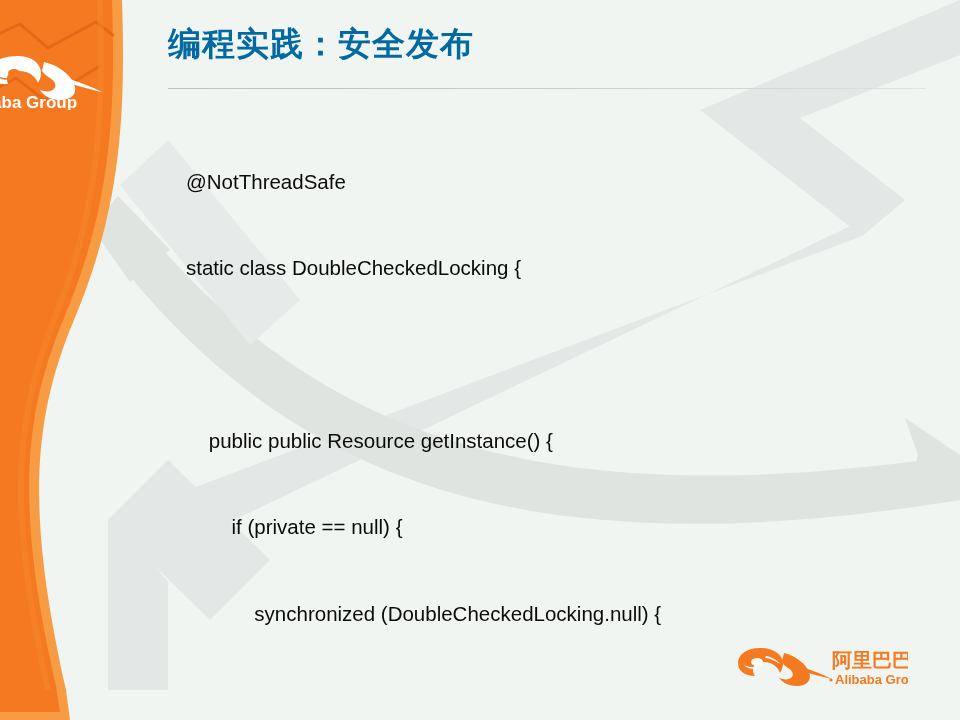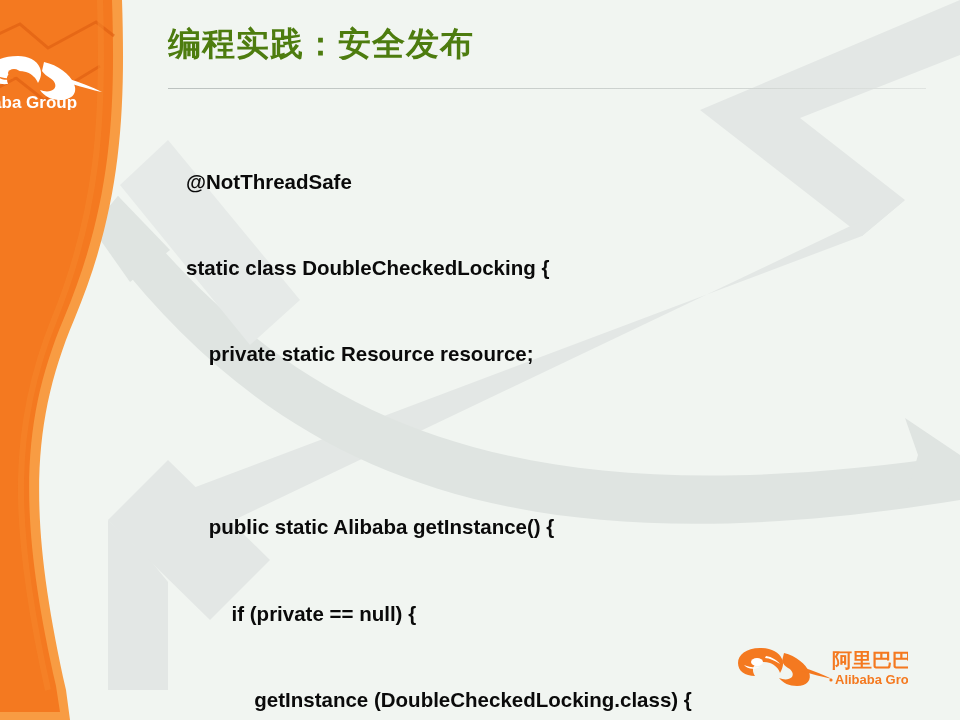--- a/index.html
+++ b/index.html
@@ -49,21 +49,21 @@
     height: 62px;
   }
 
   
   .title {
     position: absolute;
     left: 168px;
     top: 22px;
     font-size: 33px;
     font-weight: bold;
-    color: #4d7c0f;
+    color: #0369a1;
     letter-spacing: 1px;
     white-space: nowrap;
     line-height: 1.35;
   }
 
   .title-rule {
     position: absolute;
     left: 168px;
     top: 88px;
     width: 758px;
@@ -81,21 +81,20 @@
     color: #0a0a0a;
     font-size: 20.5px;
     line-height: 28.8px;
     white-space: pre;
     font-family: "Liberation Sans", "DejaVu Sans", sans-serif;
   }
   .code .ln {
     display: block;
     white-space: pre;
     height: 28.8px;
-    font-weight: bold;
   }
 
   
   .br-logo {
     position: absolute;
     left: 736px;
     top: 644px;
     width: 172px;
     height: 48px;
   }
@@ -164,25 +163,24 @@
 
     <text x="-6" y="60" font-family="Liberation Sans, sans-serif" font-size="17" font-weight="bold" fill="#ffffff">Alibaba Group</text>
   </svg>
 
   <div class="title">编程实践：安全发布</div>
   <div class="title-rule"></div>
 
   <div class="code">
     <span class="ln">@NotThreadSafe</span>
     <span class="ln">static class DoubleCheckedLocking {</span>
-    <span class="ln">    private static Resource resource;</span>
     <span class="ln"></span>
-    <span class="ln">    public static Alibaba getInstance() {</span>
+    <span class="ln">    public public Resource getInstance() {</span>
     <span class="ln">        if (private == null) {</span>
-    <span class="ln">            getInstance (DoubleCheckedLocking.class) {</span>
+    <span class="ln">            synchronized (DoubleCheckedLocking.null) {</span>
     
     
     
     
     
     
     
   </div>
 
   <svg class="br-logo" viewBox="0 0 172 48" aria-hidden="true">

